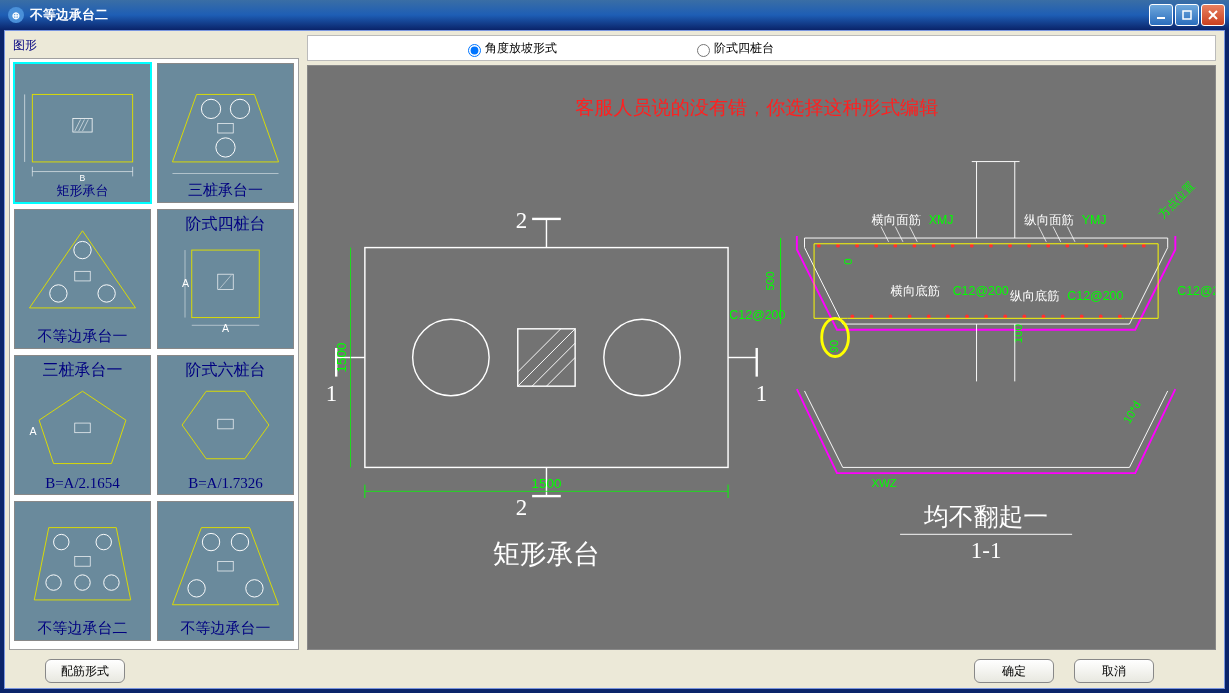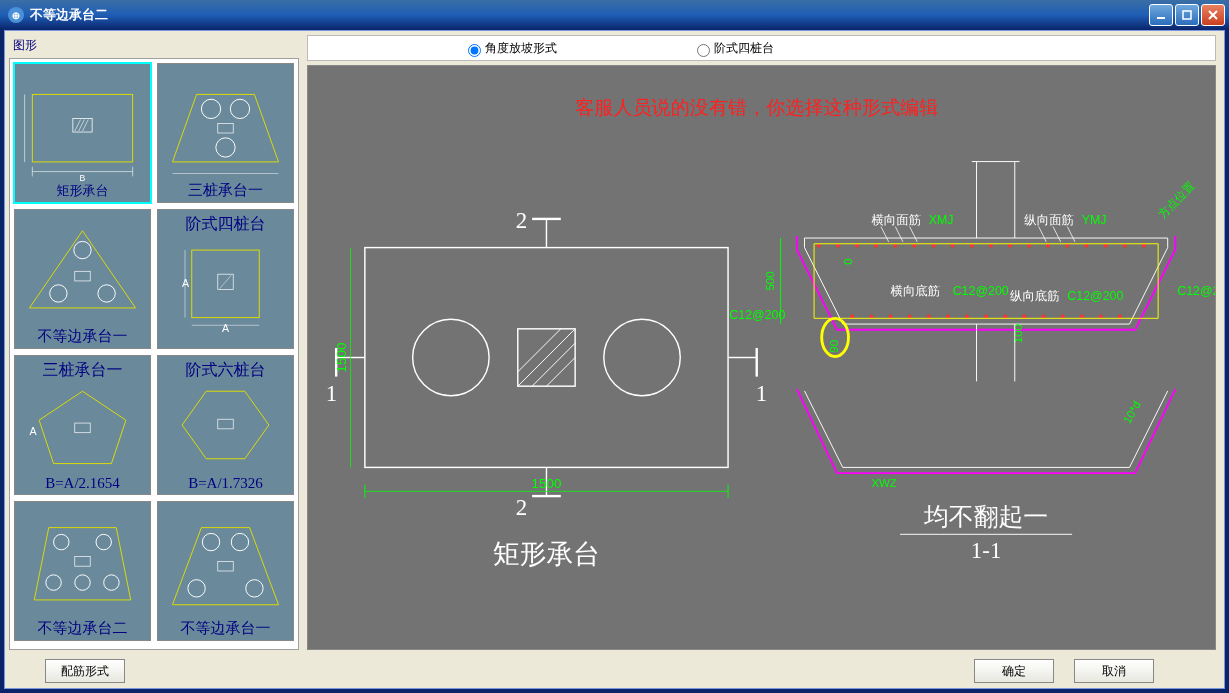--- a/index.html
+++ b/index.html
@@ -67,21 +67,21 @@
     flex: 1; background: #737373; border: 1px solid #888; margin-top: 4px; position: relative; overflow:hidden;
   }
   .canvas svg { width: 100%; height: 100%; }
   
   .button-row {
     height: 34px; display: flex; align-items: center; padding: 4px 10px 4px 40px;
   }
   .btn {
     height: 24px; min-width: 80px; padding: 0 12px; border: 1px solid #888;
     background: linear-gradient(to bottom, #fff, #e8e8e0); cursor: pointer;
-    font-size: 12px; border-radius: 0;
+    font-size: 12px; border-radius: 6px;
   }
   .spacer { flex: 1; }
 </style>
 </head>
 <body>
 
 <div class="titlebar">
   <div class="titlebar-left">
     <div class="app-icon">⊕</div>
     <div class="titlebar-title">不等边承台二</div>

